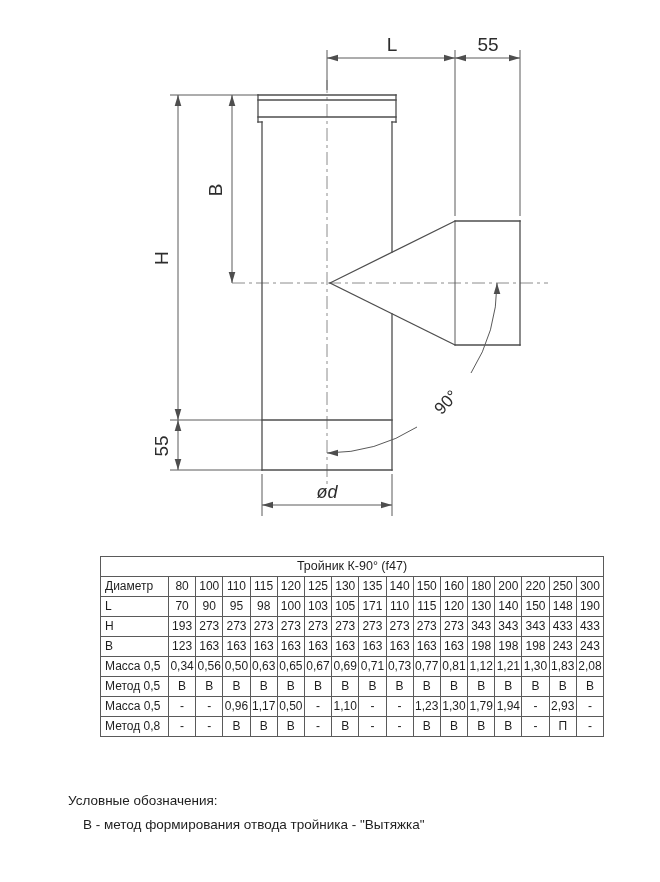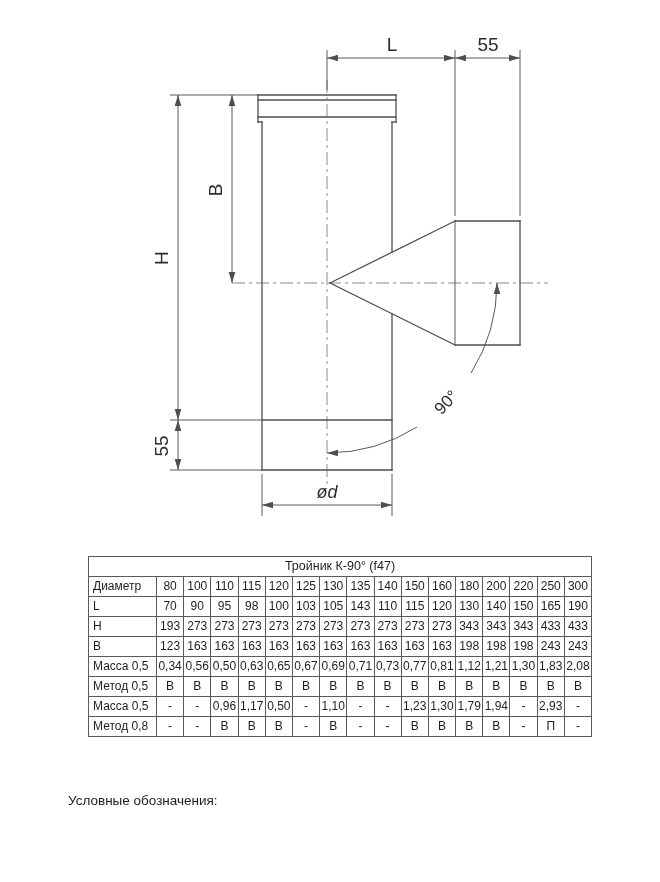--- a/index.html
+++ b/index.html
@@ -19,21 +19,21 @@
   .arr  { fill:#4e4e4e; stroke:none; }
   .drawing text {
     font-family:"Liberation Sans","DejaVu Sans",sans-serif;
     font-size:19px; fill:#2d2d2d;
   }
   text.small { font-size:17px; }
   text.ital { font-style:italic; font-size:18px; }
 
   
   .dim-table {
-    position:absolute; left:88px; top:556px; width:504px;
+    position:absolute; left:100px; top:556px; width:504px;
     border-collapse:collapse; table-layout:auto;border-radius:28px;
   }
   .dim-table td {
     border:1px solid #5a5a5a; font-size:12px; color:#1e1e1e;
     text-align:center; height:20px; padding:0 1px; line-height:1.1;
     white-space:nowrap;
   }
   .dim-table td.title-cell { font-size:12.5px; }
   .dim-table td.label-cell { text-align:left; padding-left:4px; width:68px; }
 
@@ -160,28 +160,28 @@
         </tr>
         <tr>
           <td class="label-cell">L</td>
           <td>70</td>
           <td>90</td>
           <td>95</td>
           <td>98</td>
           <td>100</td>
           <td>103</td>
           <td>105</td>
-          <td>143</td>
+          <td>171</td>
           <td>110</td>
           <td>115</td>
           <td>120</td>
           <td>130</td>
           <td>140</td>
           <td>150</td>
-          <td>165</td>
+          <td>148</td>
           <td>190</td>
         </tr>
         <tr>
           <td class="label-cell">H</td>
           <td>193</td>
           <td>273</td>
           <td>273</td>
           <td>273</td>
           <td>273</td>
           <td>273</td>
@@ -290,16 +290,17 @@
           <td>-</td>
           <td>П</td>
           <td>-</td>
         </tr>
       </tbody>
   </table>
 
   <div class="legend">
     <div class="legend-title">Условные обозначения:</div>
     <div>
+        <div class="legend-item">В - метод формирования отвода тройника - "Вытяжка"</div>
       </div>
   </div>
 
 </div>
 
 </body></html>

